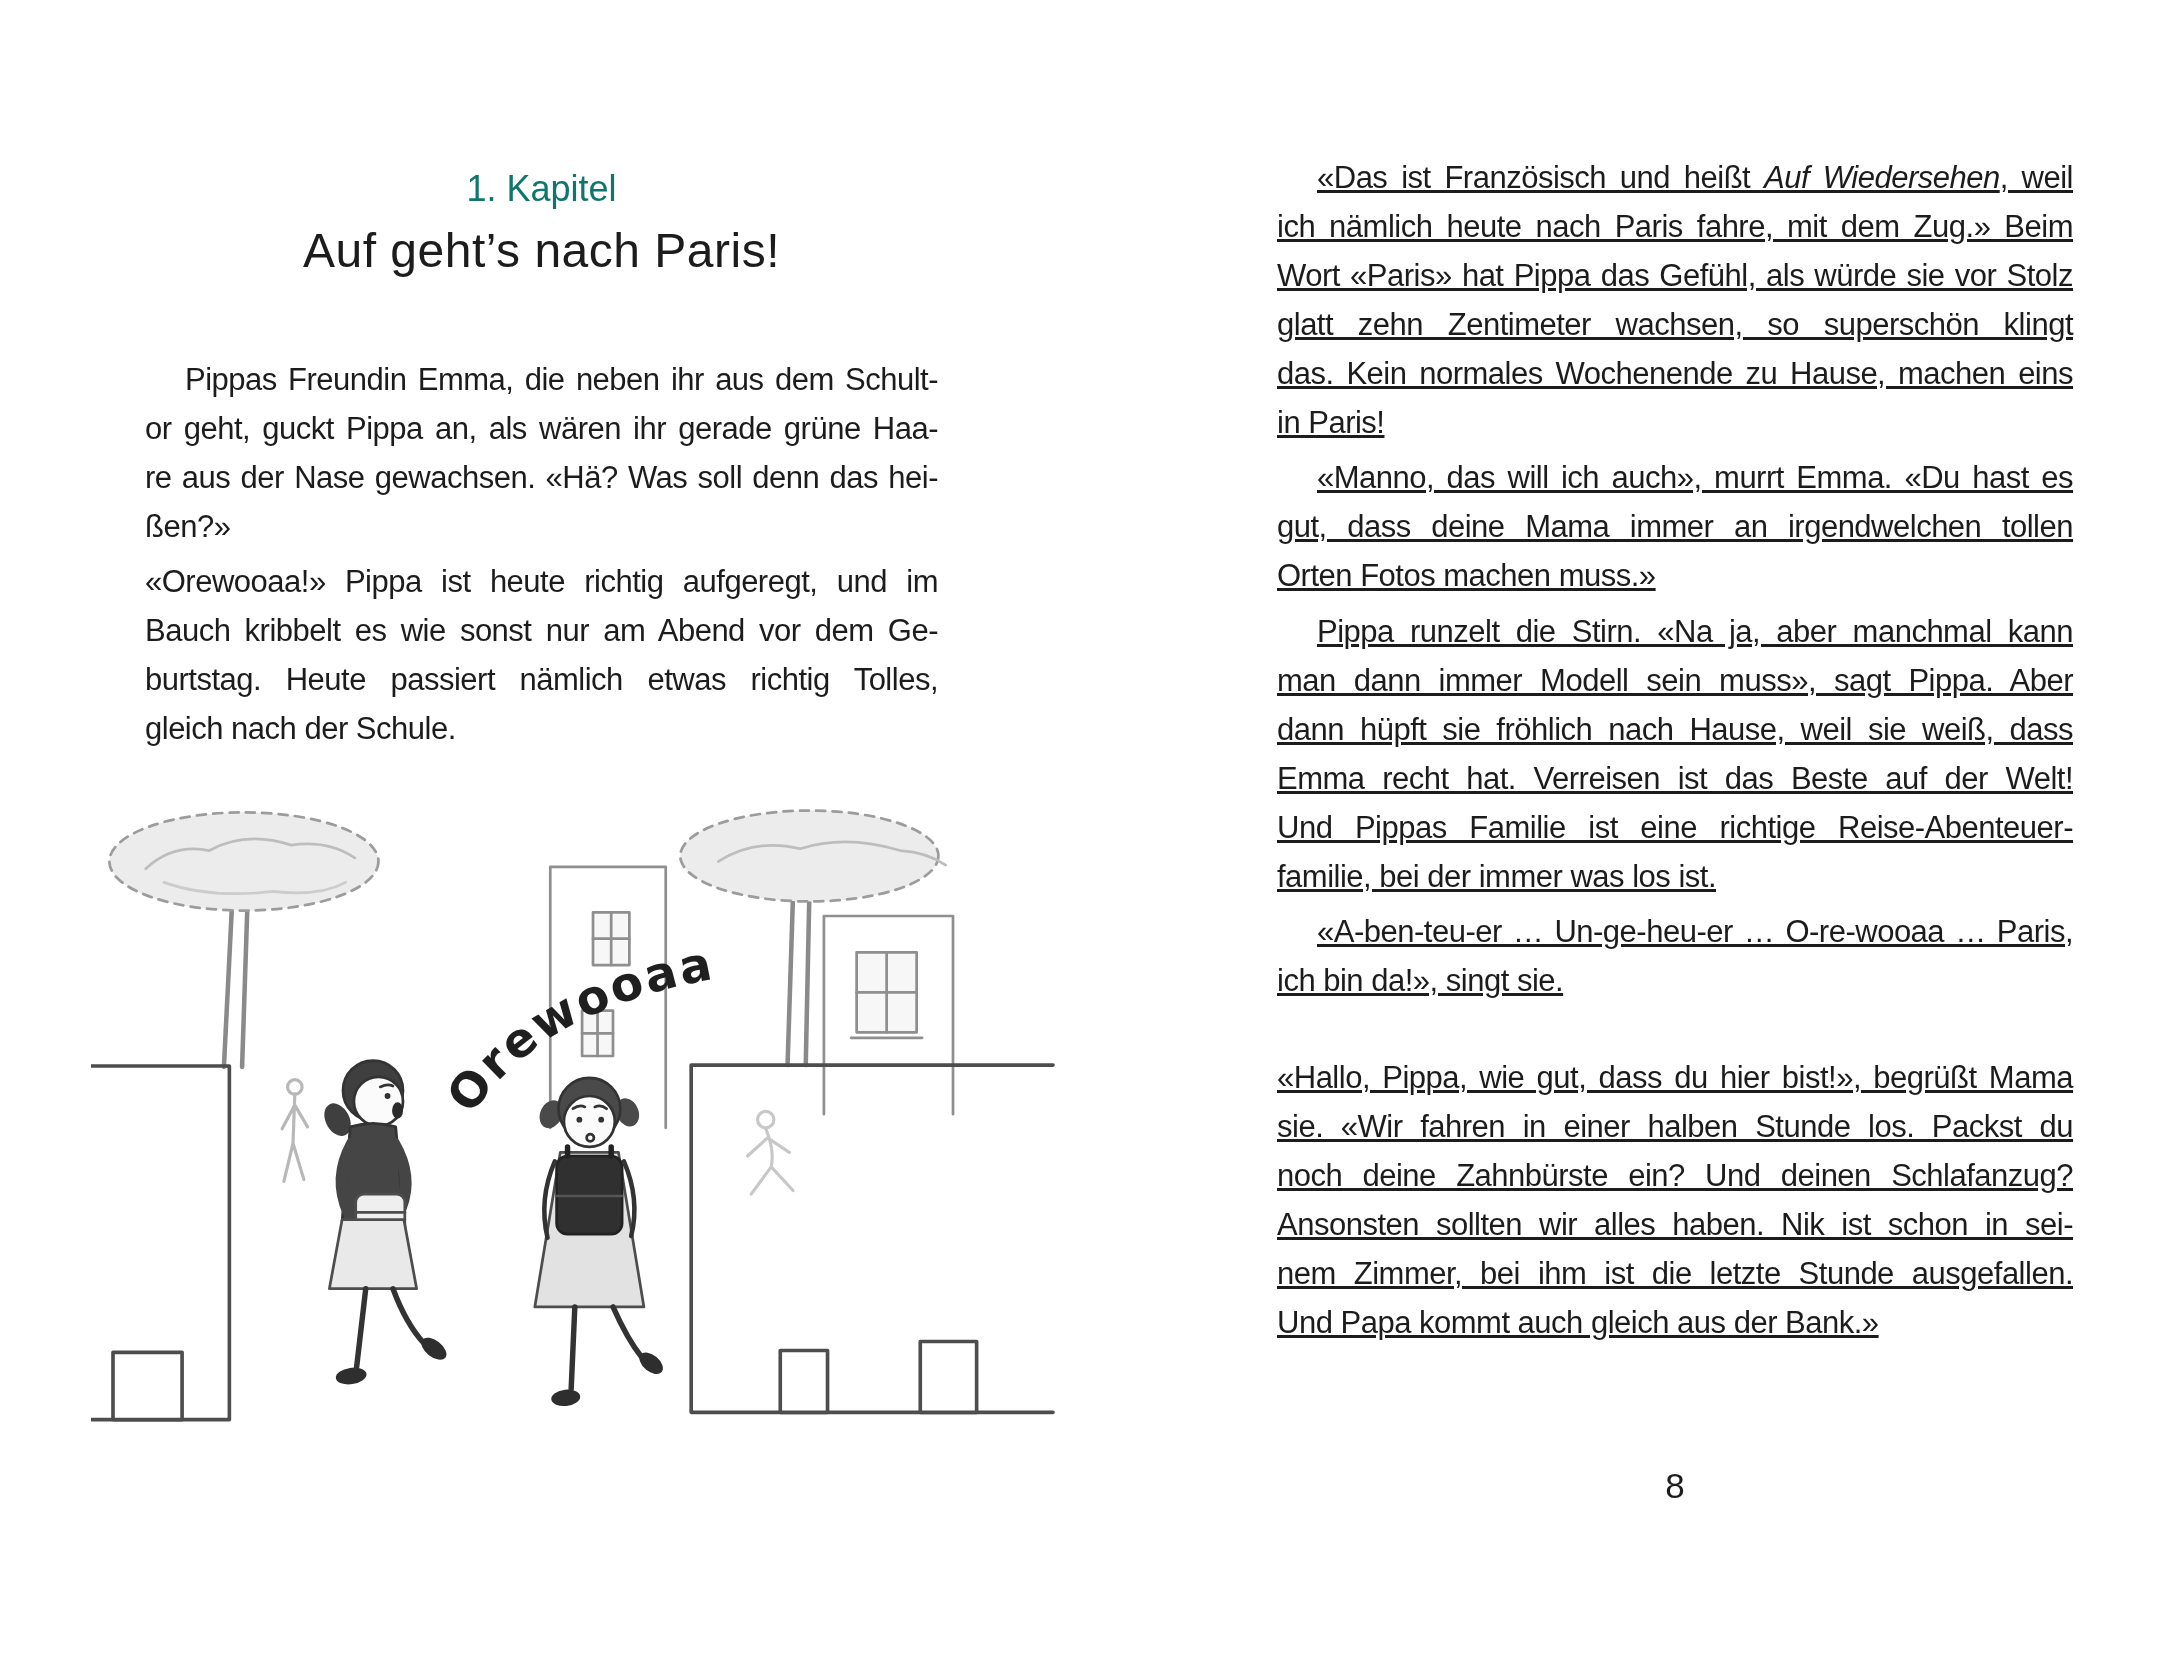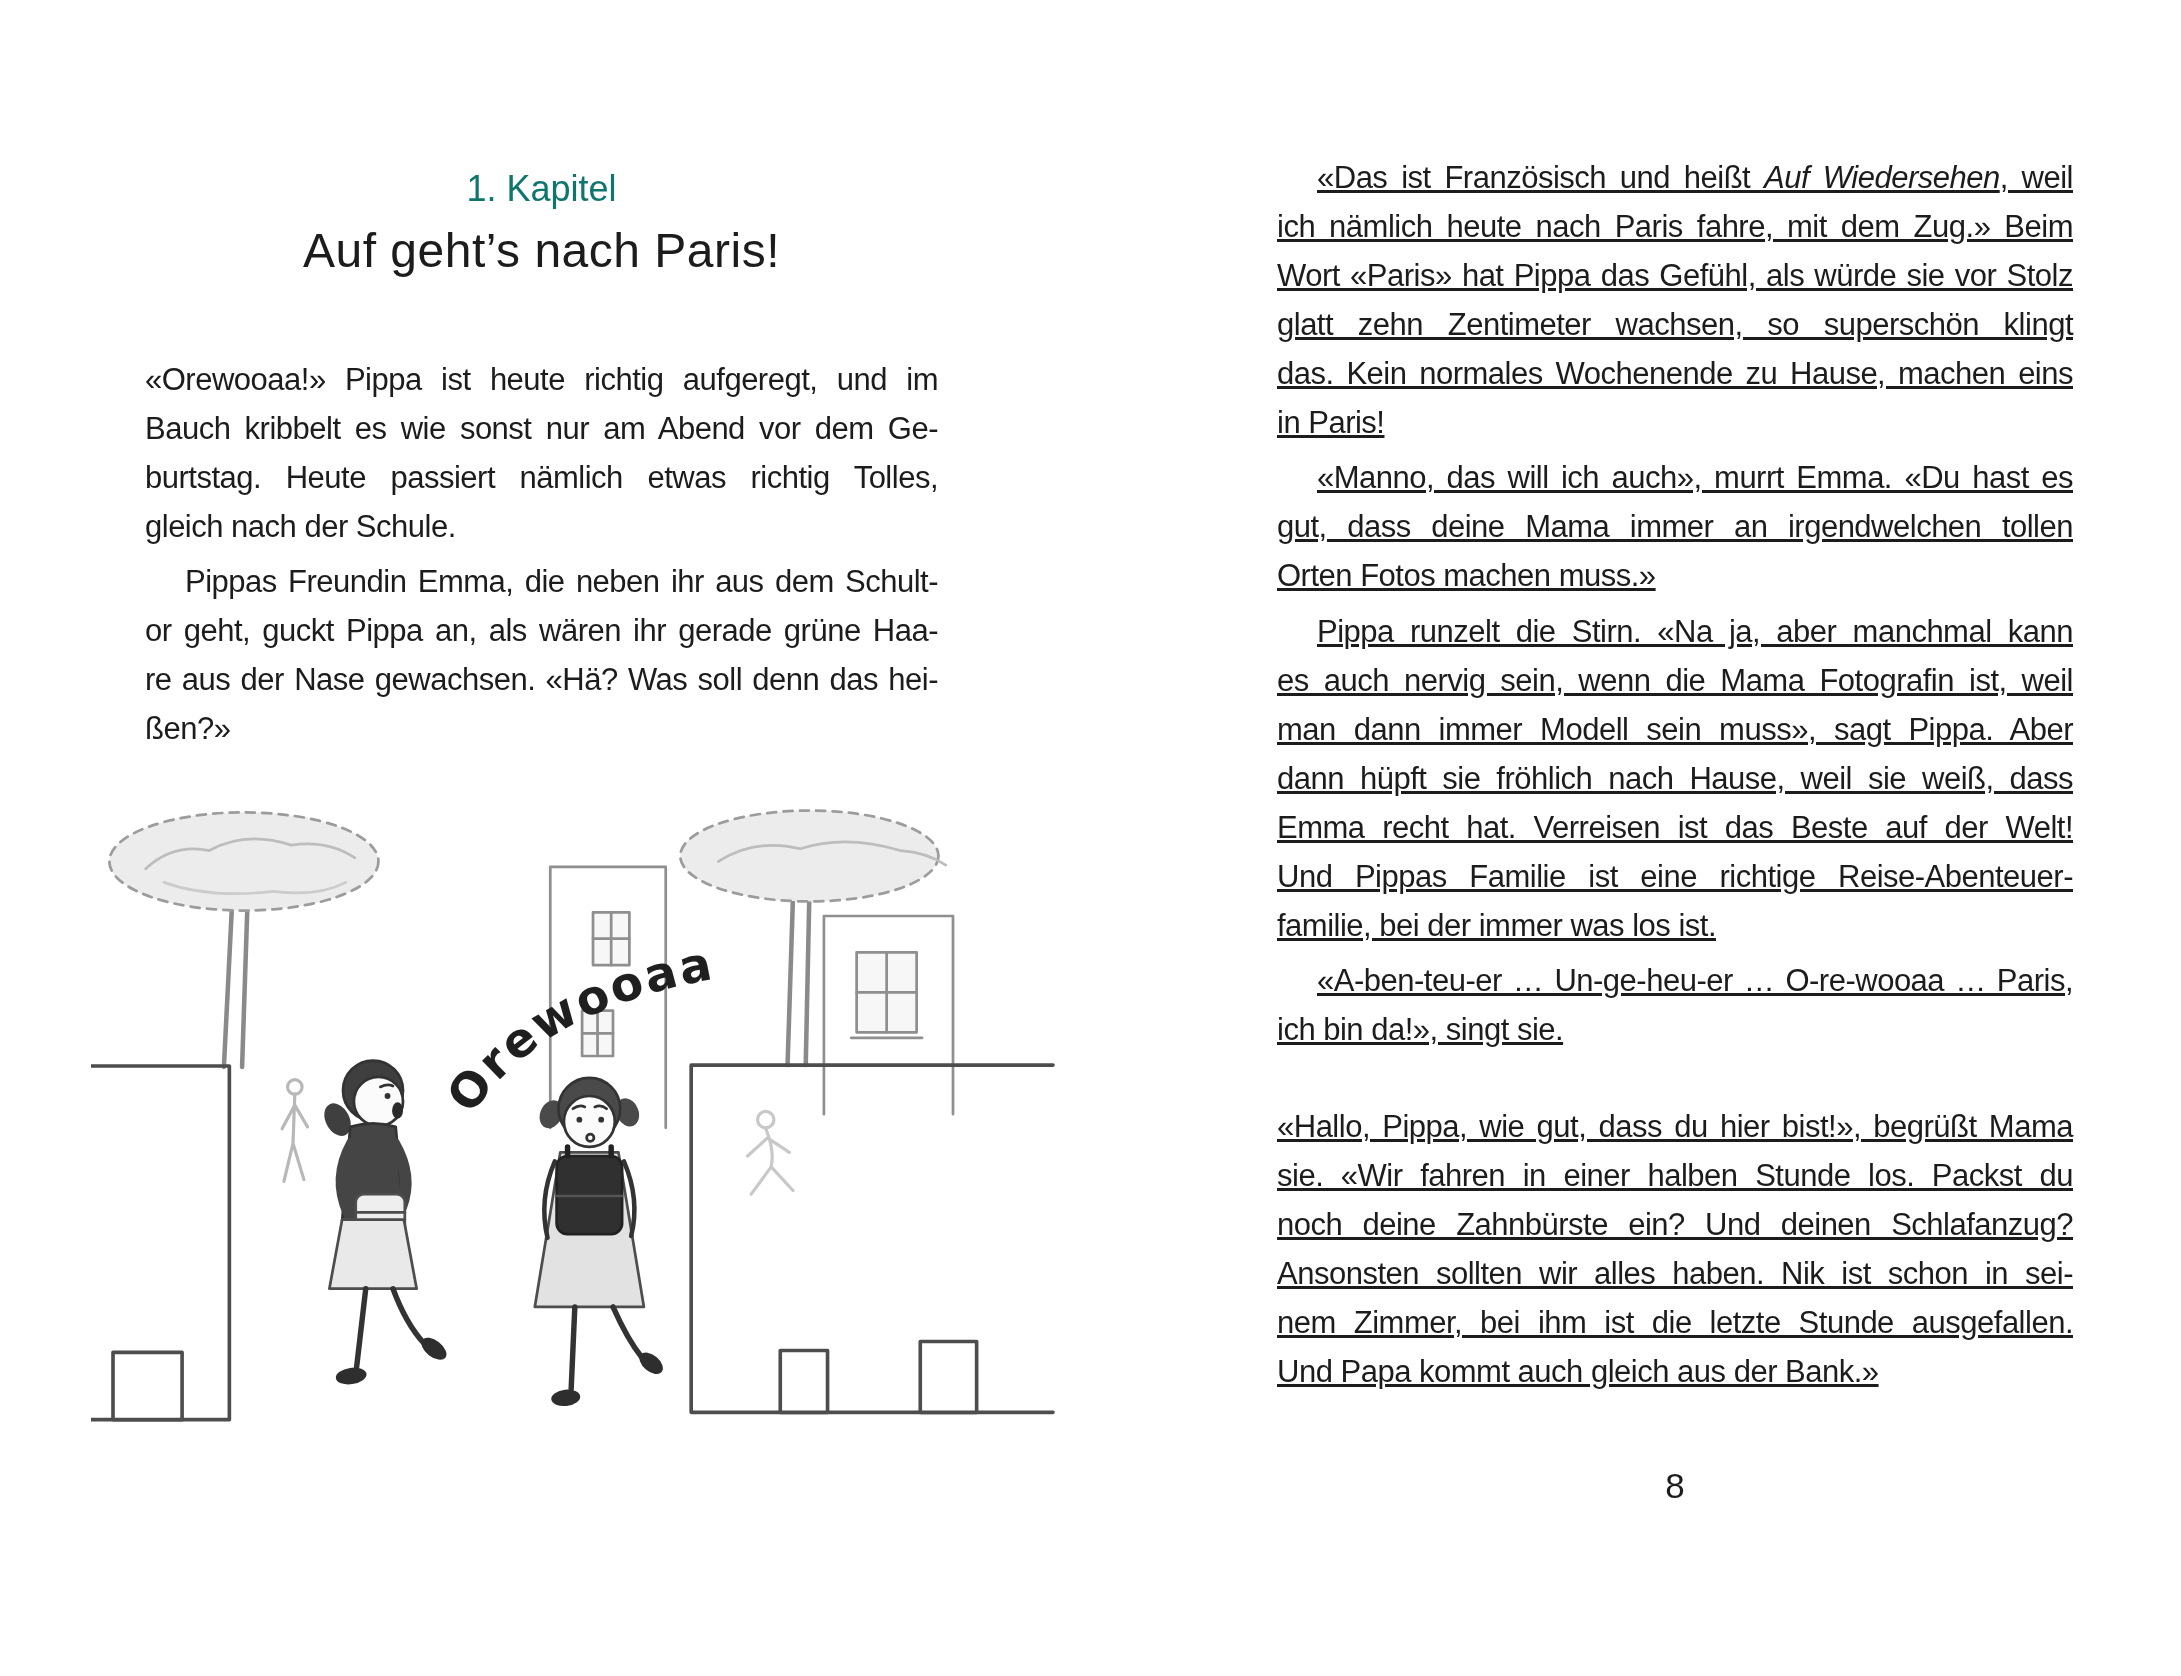--- a/index.html
+++ b/index.html
@@ -38,30 +38,30 @@
 
   <div class="page page-left">
 
     <div class="chapter-head">
       <div class="chapter-label">1. Kapitel</div>
       <div class="chapter-title">Auf geht’s nach Paris!</div>
     </div>
 
     <div class="body-text left">
         <div class="para">
+          <div class="line indent"><span>Pippas Freundin Emma, die neben ihr aus dem Schult-</span></div>
+          <div class="line"><span>or geht, guckt Pippa an, als wären ihr gerade grüne Haa-</span></div>
+          <div class="line"><span>re aus der Nase gewachsen. «Hä? Was soll denn das hei-</span></div>
+          <div class="line last"><span>ßen?»</span></div>
+        </div>
+        <div class="para">
           <div class="line"><span>«Orewooaa!» Pippa ist heute richtig aufgeregt, und im</span></div>
           <div class="line"><span>Bauch kribbelt es wie sonst nur am Abend vor dem Ge-</span></div>
           <div class="line"><span>burtstag. Heute passiert nämlich etwas richtig Tolles,</span></div>
           <div class="line last"><span>gleich nach der Schule.</span></div>
-        </div>
-        <div class="para">
-          <div class="line indent"><span>Pippas Freundin Emma, die neben ihr aus dem Schult-</span></div>
-          <div class="line"><span>or geht, guckt Pippa an, als wären ihr gerade grüne Haa-</span></div>
-          <div class="line"><span>re aus der Nase gewachsen. «Hä? Was soll denn das hei-</span></div>
-          <div class="line last"><span>ßen?»</span></div>
         </div>
       </div>
 
     <div class="illustration">
       <svg viewBox="0 0 1060 880" width="964" height="800">
         <g stroke-linecap="round" stroke-linejoin="round" fill="none">
 
           <g>
             <path d="M 155 118 L 146 298 M 172 116 L 166 298" stroke="#8a8a8a" stroke-width="5"></path>
             <ellipse cx="168" cy="72" rx="148" ry="54" fill="#ececec" stroke="#9c9c9c" stroke-width="3" stroke-dasharray="10 8"></ellipse>
@@ -172,21 +172,20 @@
           <div class="line"><span>das. Kein normales Wochenende zu Hause, machen eins</span></div>
           <div class="line last"><span>in Paris!</span></div>
         </div>
         <div class="para">
           <div class="line indent"><span>«Manno, das will ich auch», murrt Emma. «Du hast es</span></div>
           <div class="line"><span>gut, dass deine Mama immer an irgendwelchen tollen</span></div>
           <div class="line last"><span>Orten Fotos machen muss.»</span></div>
         </div>
         <div class="para">
           <div class="line indent"><span>Pippa runzelt die Stirn. «Na ja, aber manchmal kann</span></div>
-          <div class="line"><span>es auch nervig sein, wenn die Mama Fotografin ist, weil</span></div>
           <div class="line"><span>man dann immer Modell sein muss», sagt Pippa. Aber</span></div>
           <div class="line"><span>dann hüpft sie fröhlich nach Hause, weil sie weiß, dass</span></div>
           <div class="line"><span>Emma recht hat. Verreisen ist das Beste auf der Welt!</span></div>
           <div class="line"><span>Und Pippas Familie ist eine richtige Reise-Abenteuer-</span></div>
           <div class="line last"><span>familie, bei der immer was los ist.</span></div>
         </div>
         <div class="para">
           <div class="line indent"><span>«A-ben-teu-er … Un-ge-heu-er … O-re-wooaa … Paris,</span></div>
           <div class="line last"><span>ich bin da!», singt sie.</span></div>
         </div>

